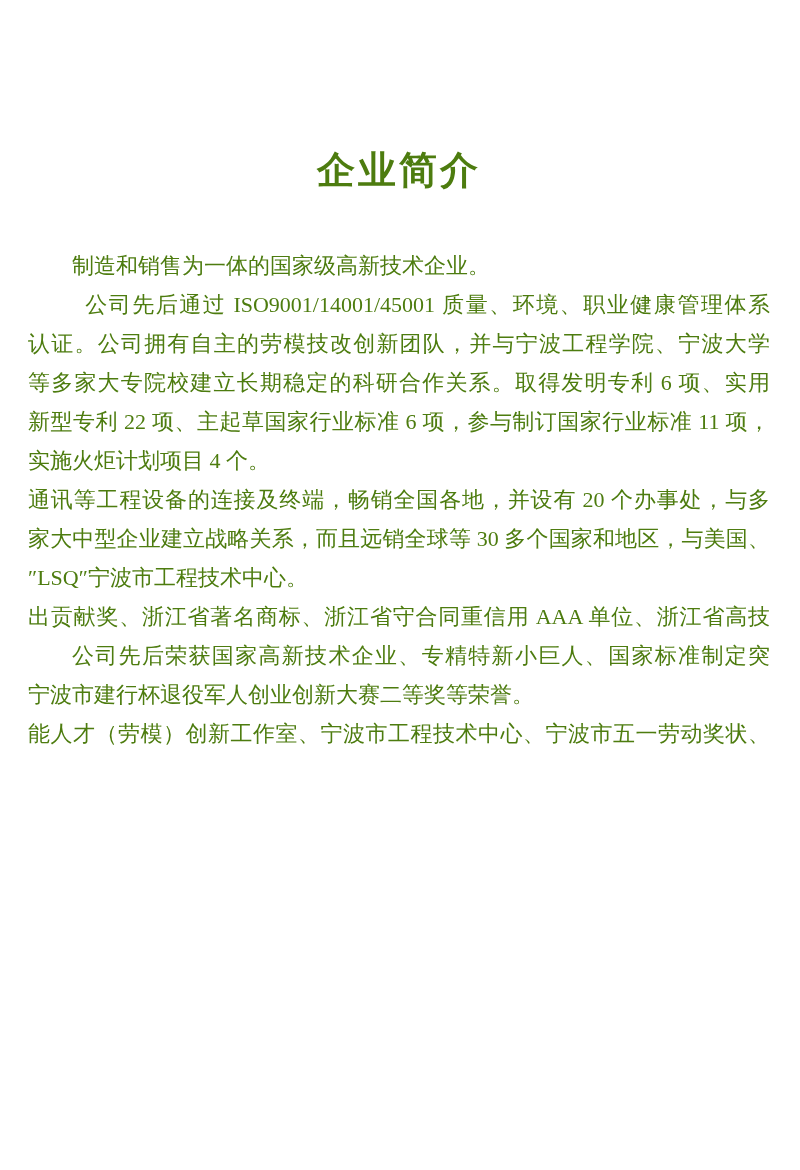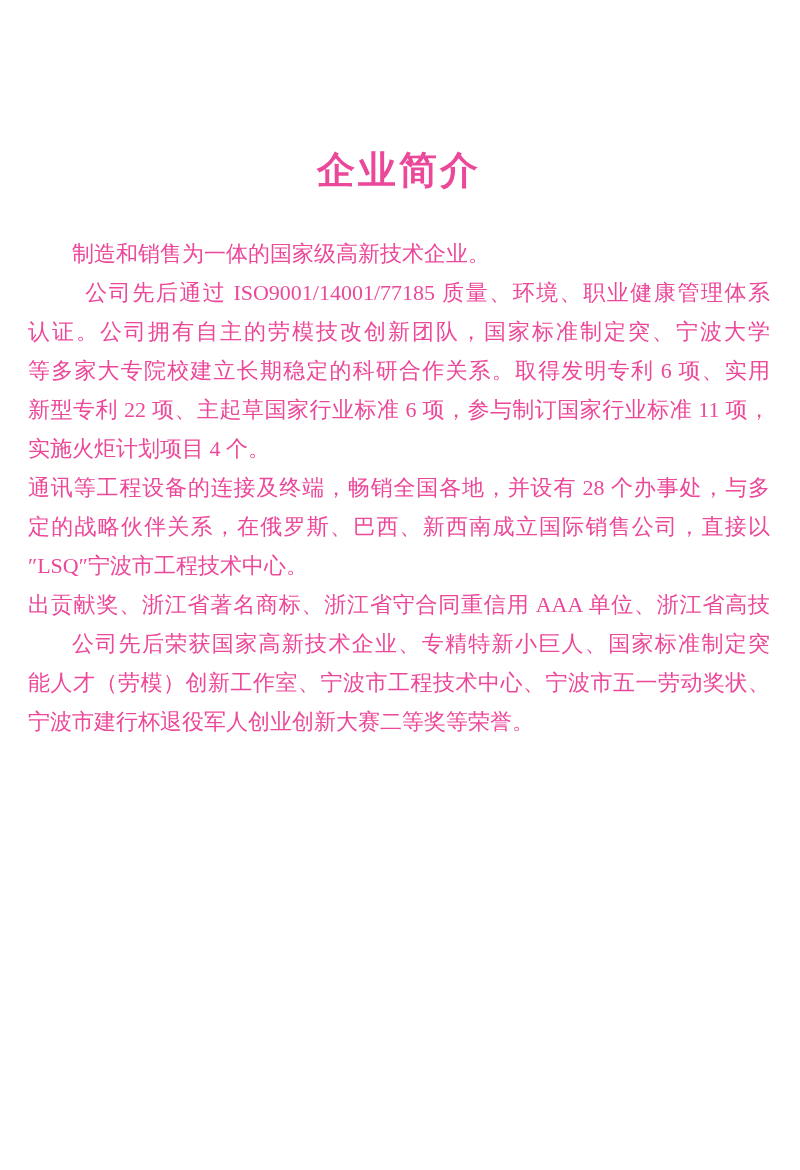--- a/index.html
+++ b/index.html
@@ -7,36 +7,36 @@
     padding: 0;
     background: #ffffff;
   }
   .page {
     position: relative;
     width: 800px;
     height: 1170px;
     box-sizing: border-box;
     padding: 0 30px 0 28px;
     background: #ffffff;
-    color: #ec4899;
+    color: #4d7c0f;
     font-family: "Liberation Serif", "DejaVu Serif", serif;
     overflow: hidden;
   }
   .title {
     margin: 142px 0 0 0;
     padding: 0;
     text-align: center;
     font-size: 38px;
     line-height: 56px;
     font-weight: bold;
     letter-spacing: 3px;
     font-family: "Liberation Serif", "DejaVu Serif", serif;
   }
   .content {
-    margin-top: 36px;
+    margin-top: 48px;
     font-size: 22px;
     line-height: 39px;
   }
   .paragraph {
     margin: 0;
     padding: 0;
   }
   .line {
     text-align: justify;
     text-align-last: justify;
@@ -57,31 +57,31 @@
 </head>
 <body>
 
 <div class="page">
   <h1 class="title">企业简介</h1>
   <div class="content" id="doc-body">
       <div class="paragraph">
         <div class="line para-first para-last">制造和销售为一体的国家级高新技术企业。</div>
       </div>
       <div class="paragraph">
-        <div class="line para-first wide-indent">公司先后通过 ISO9001/14001/77185 质量、环境、职业健康管理体系</div>
-        <div class="line">认证。公司拥有自主的劳模技改创新团队，国家标准制定突、宁波大学</div>
+        <div class="line para-first wide-indent">公司先后通过 ISO9001/14001/45001 质量、环境、职业健康管理体系</div>
+        <div class="line">认证。公司拥有自主的劳模技改创新团队，并与宁波工程学院、宁波大学</div>
         <div class="line">等多家大专院校建立长期稳定的科研合作关系。取得发明专利 6 项、实用</div>
         <div class="line">新型专利 22 项、主起草国家行业标准 6 项，参与制订国家行业标准 11 项，</div>
         <div class="line para-last">实施火炬计划项目 4 个。</div>
       </div>
       <div class="paragraph">
-        <div class="line">通讯等工程设备的连接及终端，畅销全国各地，并设有 28 个办事处，与多</div>
-        <div class="line">定的战略伙伴关系，在俄罗斯、巴西、新西南成立国际销售公司，直接以</div>
+        <div class="line">通讯等工程设备的连接及终端，畅销全国各地，并设有 20 个办事处，与多</div>
+        <div class="line">家大中型企业建立战略关系，而且远销全球等 30 多个国家和地区，与美国、</div>
         <div class="line para-last">″LSQ″宁波市工程技术中心。</div>
       </div>
       <div class="paragraph">
         <div class="line">出贡献奖、浙江省著名商标、浙江省守合同重信用 AAA 单位、浙江省高技</div>
         <div class="line para-first">公司先后荣获国家高新技术企业、专精特新小巨人、国家标准制定突</div>
+        <div class="line para-last">宁波市建行杯退役军人创业创新大赛二等奖等荣誉。</div>
         <div class="line">能人才（劳模）创新工作室、宁波市工程技术中心、宁波市五一劳动奖状、</div>
-        <div class="line para-last">宁波市建行杯退役军人创业创新大赛二等奖等荣誉。</div>
       </div>
     </div>
 </div>
 
 </body></html>

